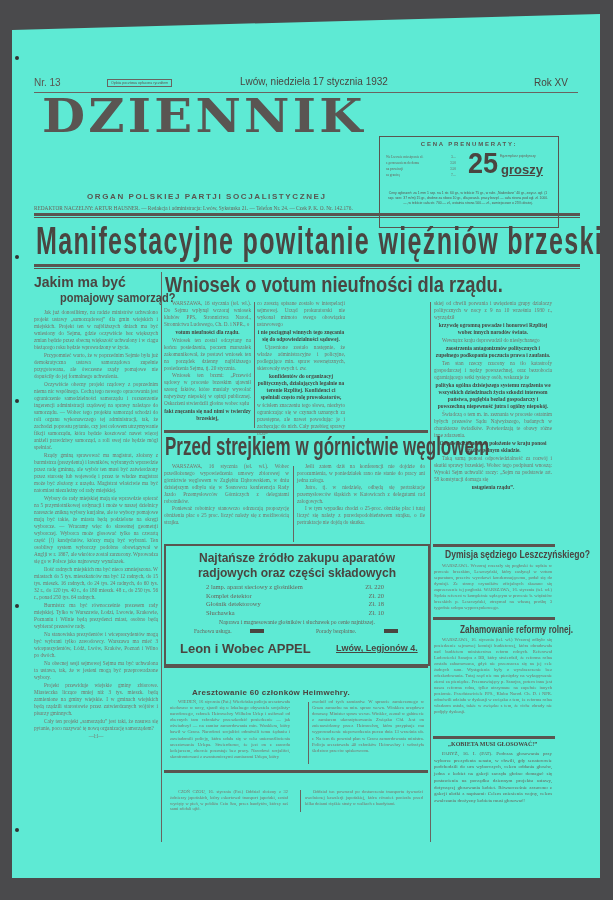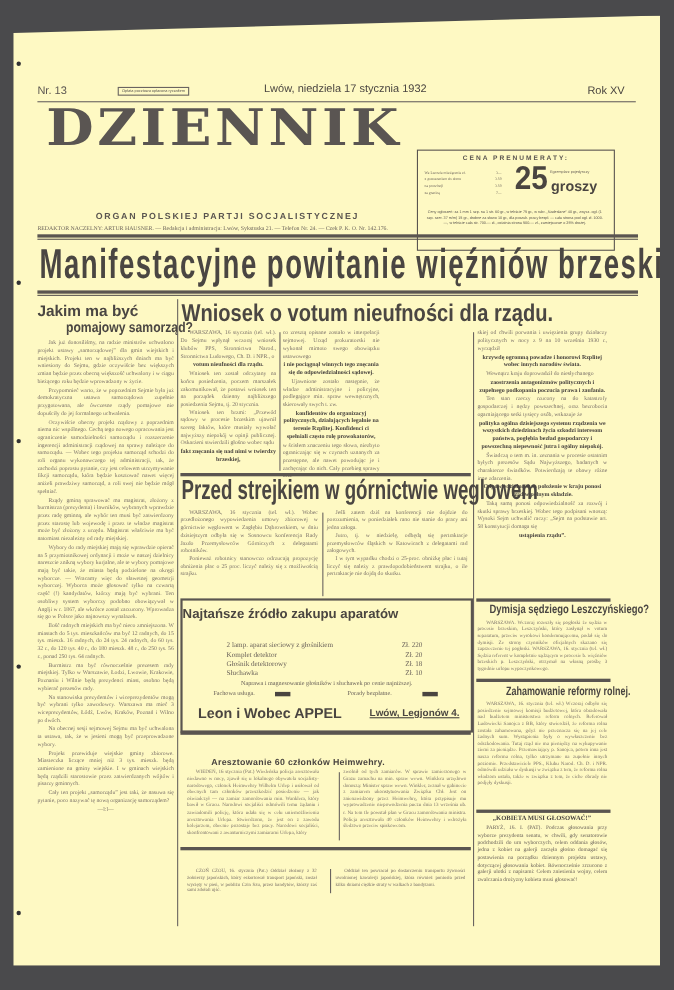--- a/index.html
+++ b/index.html
@@ -1,17 +1,17 @@
 <!DOCTYPE html>
 <html><head>
 <meta charset="utf-8">
 <style>
   html,body{margin:0;padding:0;}
   body{width:613px;height:900px;background:#4a4a4c;position:relative;overflow:hidden;font-family:"Liberation Serif",serif;color:#4a4540;}
-  .paper{position:absolute;left:12px;top:14px;width:588px;height:864px;background:#fef9c3;
+  .paper{position:absolute;left:12px;top:14px;width:588px;height:864px;background:#5eead4;
     clip-path:polygon(0 16px,100% 0,100% 100%,0 100%);}
   .paper-inner{position:absolute;left:0;top:0;width:100%;height:100%;}
   .abs{position:absolute;}
   .sans{font-family:"Liberation Sans",sans-serif;}
   .rule{position:absolute;height:3px;background:#5a5550;}
   .rule.thin{height:1px;}
   .vrule{position:absolute;width:1px;background:#6a6460;}
   .masthead{font-family:"DejaVu Serif",serif;font-weight:bold;color:#5a5552;letter-spacing:2px;}
   .body-text{font-size:5.2px;line-height:7px;color:#7a7068;text-align:justify;}
   .bold-text{font-size:5.4px;line-height:7px;color:#4a4540;font-weight:bold;text-align:center;}
@@ -51,21 +51,21 @@
             <span>na prowincji</span>
             <span>3.50</span>
           </div>
       <div style="display:flex;justify-content:space-between;">
             <span>za granicą</span>
             <span>7—</span>
           </div>
     </div>
     <div class="abs sans" style="left:88px;top:10px;font-size:30px;font-weight:bold;color:#4a4540;line-height:32px;transform:scaleX(0.9);transform-origin:left top;">25</div>
     <div class="abs sans" style="left:120px;top:17px;font-size:3.4px;color:#6a625a;white-space:nowrap;">Egzemplarz pojedynczy</div>
-    <div class="abs sans" style="left:121px;top:25px;font-size:13px;font-weight:bold;color:#4a4540;">groszy</div>
+    <div class="abs sans" style="left:121px;top:25px;font-size:13px;font-weight:bold;color:#4a4540;text-decoration:underline;">groszy</div>
     <div class="abs sans" style="left:6px;top:54px;width:164px;font-size:3.4px;line-height:5px;color:#5a5550;text-align:center;">Ceny ogłoszeń: za 1 mm 1 szp. na 1 str. 60 gr., w tekście 75 gr., w rubr. „Nadesłane” 40 gr., zwycz. ogł. (1 szp. szer. 37 m/m) 15 gr., drobne za słowo 10 gr., dla poszuk. pracy bezpł. — cała strona pod ogł. zł. 1000.—, w tekście cała str. 700.— zł., ostatnia strona 500.— zł., zamiejscowe o 25% drożej.</div>
   </div>
 
   <div class="abs" style="left:22px;top:191px;width:540px;font-size:5.3px;color:#6a625a;white-space:nowrap;overflow:hidden;">REDAKTOR NACZELNY: ARTUR HAUSNER. — Redakcja i administracja: Lwów, Sykstuska 21. — Telefon Nr. 24. — Czek P. K. O. Nr. 142.176.</div>
   <div class="rule" style="left:22px;top:199px;width:546px;"></div>
   <div class="rule thin" style="left:22px;top:203px;width:546px;"></div>
 
   <div class="abs headline-cond" style="left:24px;top:206px;font-size:38px;line-height:42px;transform:scaleX(0.66);letter-spacing:2px;">Manifestacyjne powitanie więźniów brzeskich w Sejmie.</div>
   <div class="rule" style="left:22px;top:250px;width:546px;"></div>
   <div class="rule thin" style="left:22px;top:254px;width:546px;"></div>
@@ -125,21 +125,22 @@
     <p class="body-text" style="margin:0;text-indent:8px;">Ponieważ robotnicy stanowczo odrzucają propozycję obniżenia płac o 25 proc. liczyć należy się z możliwością strajku.</p>
   </div>
   <div class="vrule" style="left:281px;top:452px;height:76px;"></div>
   <div class="abs" style="left:285px;top:449px;width:128px;">
     <p class="body-text" style="margin:0;text-indent:8px;">Jeśli zatem dziś na konferencji nie dojdzie do porozumienia, w poniedziałek rano nie stanie do pracy ani jedna załoga.</p>
     <p class="body-text" style="margin:0;text-indent:8px;">Jutro, tj. w niedzielę, odbędą się pertraktacje przemysłowców śląskich w Katowicach z delegatami rad załogowych.</p>
     <p class="body-text" style="margin:0;text-indent:8px;">I w tym wypadku chodzi o 25-proc. obniżkę płac i tutaj liczyć się należy z prawdopodobieństwem strajku, o ile pertraktacje nie dojdą do skutku.</p>
   </div>
 
   <div class="box" style="left:152px;top:530px;width:262px;height:118px;border-width:2px;">
-    <div class="abs sans" style="left:0;right:0;top:5px;font-size:12px;font-weight:bold;color:#4a4540;white-space:nowrap;">Najtańsze źródło zakupu aparatów</div>
+    <div class="abs sans" style="left:0;right:0;top:5px;text-align:center;font-size:12px;font-weight:bold;color:#4a4540;white-space:nowrap;">Najtańsze źródło zakupu aparatów</div>
+    <div class="abs sans" style="left:0;right:0;top:20px;text-align:center;font-size:12px;font-weight:bold;color:#4a4540;white-space:nowrap;">radjowych oraz części składowych</div>
     <div class="abs" style="left:40px;top:37px;width:178px;">
       <div class="adrow">
             <span>2 lamp. aparat sieciowy z głośnikiem</span>
             <span>Zł. 220</span>
           </div>
       <div class="adrow">
             <span>Komplet detektor</span>
             <span>Zł. 20</span>
           </div>
       <div class="adrow">

